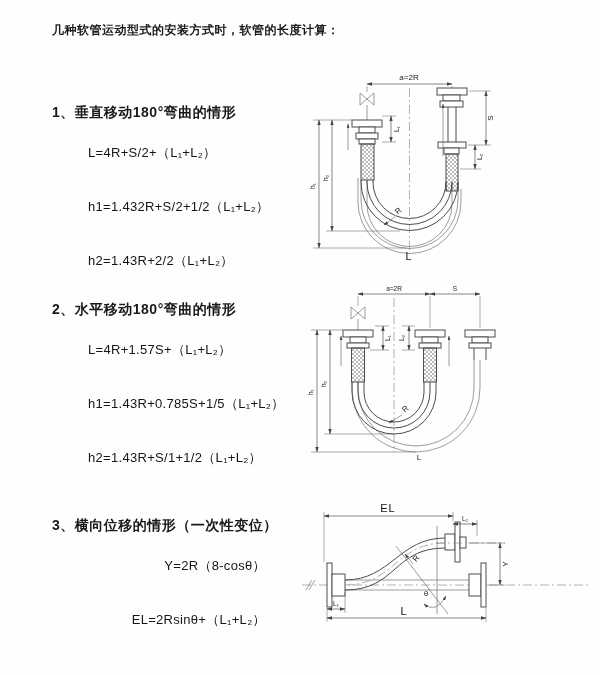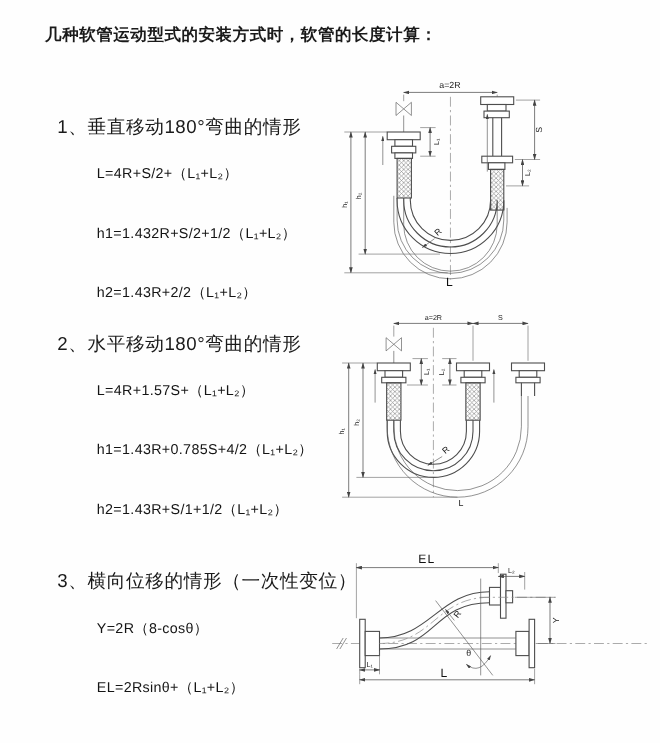--- a/index.html
+++ b/index.html
@@ -1,25 +1,25 @@
 <!DOCTYPE html>
 <html><head>
 <meta charset="utf-8">
 <style>
   html,body{margin:0;padding:0;}
   body{
     width:600px;height:675px;position:relative;background:#fefefe;
     font-family:"Liberation Sans",sans-serif;color:#1a1a1a;overflow:hidden;
   }
   .doc-title{
-    position:absolute;left:41px;top:22px;font-size:15px;font-weight:700;
+    position:absolute;left:52px;top:22px;font-size:12px;font-weight:700;
     letter-spacing:.5px;white-space:nowrap;
   }
   .section{position:absolute;left:52px;}
-  .sec-head{font-size:17px;font-weight:400;letter-spacing:.5px;white-space:nowrap;}
+  .sec-head{font-size:14px;font-weight:700;letter-spacing:.5px;white-space:nowrap;}
   .formulas{margin:10px 0 0 24px;display:flex;flex-direction:column;gap:12px;}
   .formula{margin:12px;font-size:13px;font-weight:500;color:#151515;white-space:nowrap;letter-spacing:.3px;}
   .diagram{position:absolute;}
   
   .draw{stroke:#4d4d4d;stroke-width:1;fill:none;}
   .thin{stroke:#5a5a5a;stroke-width:.6;fill:none;}
   .fl{fill:#ffffff;stroke:#4d4d4d;stroke-width:1;}
   .dim{stroke:#555;stroke-width:.7;fill:none;}
   .ext{stroke:#666;stroke-width:.55;fill:none;}
   .cl{stroke:#8a8a8a;stroke-width:.65;stroke-dasharray:9 3 2 3;fill:none;}
@@ -38,26 +38,26 @@
     <p class="formula">L=4R+S/2+（L₁+L₂）</p>
     <p class="formula">h1=1.432R+S/2+1/2（L₁+L₂）</p>
     <p class="formula">h2=1.43R+2/2（L₁+L₂）</p>
   </div>
 </div>
 
 <div class="section" style="top:301px;">
   <div class="sec-head">2、水平移动180°弯曲的情形</div>
   <div class="formulas">
     <p class="formula">L=4R+1.57S+（L₁+L₂）</p>
-    <p class="formula">h1=1.43R+0.785S+4/2（L₁+L₂）</p>
+    <p class="formula">h1=1.43R+0.785S+1/5（L₁+L₂）</p>
     <p class="formula">h2=1.43R+S/1+1/2（L₁+L₂）</p>
   </div>
 </div>
 
-<div class="section" style="top:517px;">
+<div class="section" style="top:517px;text-align:right;">
   <div class="sec-head">3、横向位移的情形（一次性变位）</div>
   <div class="formulas">
     <p class="formula">Y=2R（8-cosθ）</p>
     <p class="formula">EL=2Rsinθ+（L₁+L₂）</p>
   </div>
 </div>
 
 <svg class="diagram" style="left:303px;top:66px;" width="285" height="196" viewBox="0 0 285 196">
   <defs>
     <marker id="m1" viewBox="0 0 10 6" refX="9" refY="3" markerWidth="8" markerHeight="5" orient="auto-start-reverse">

